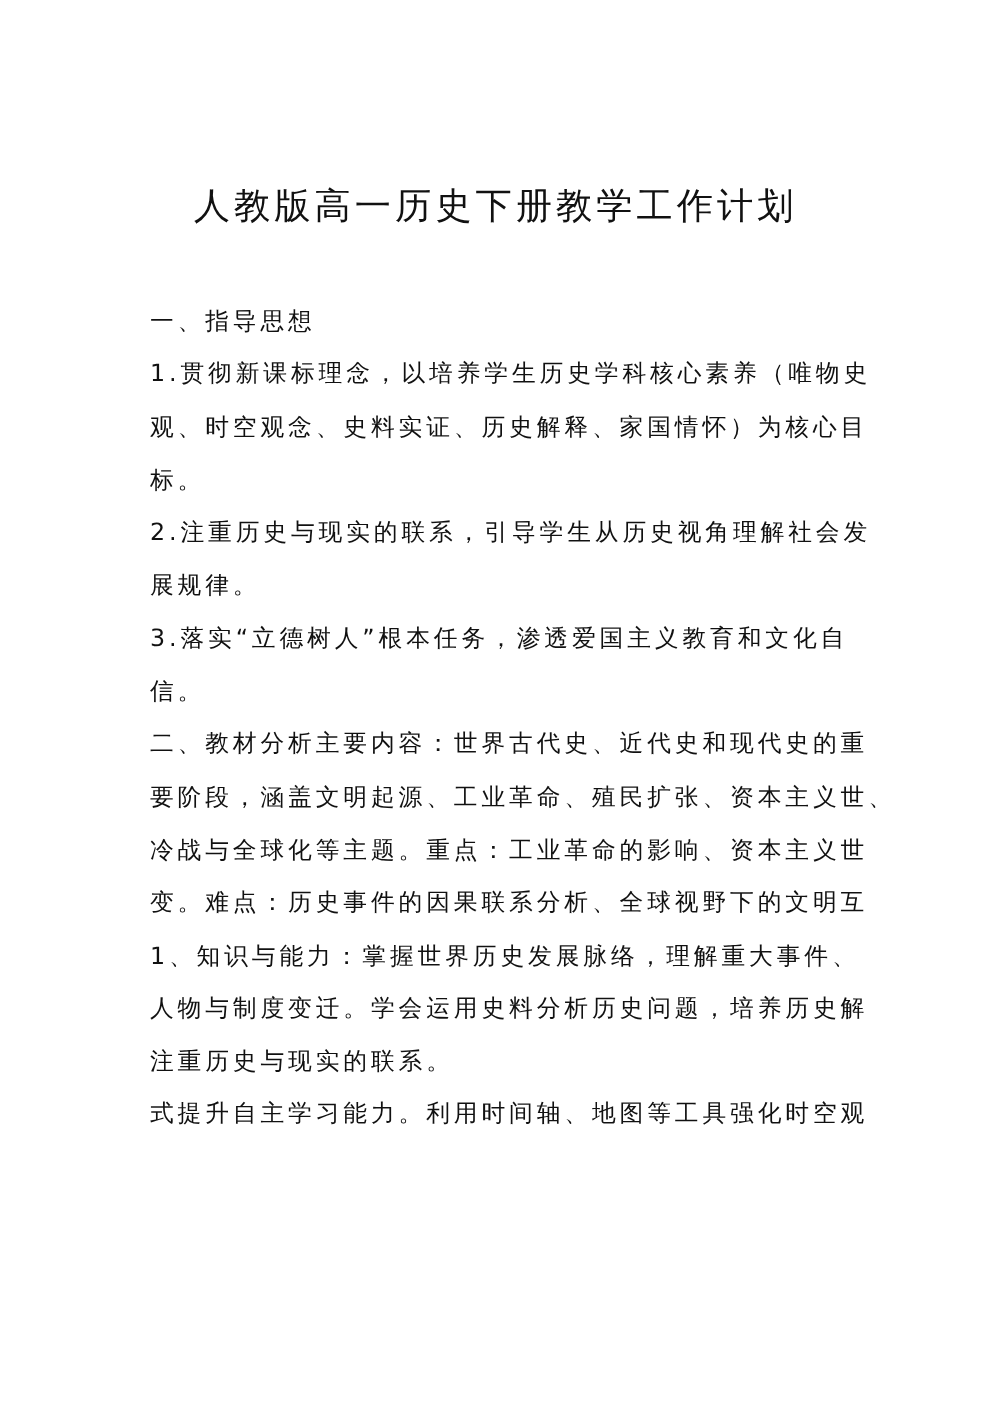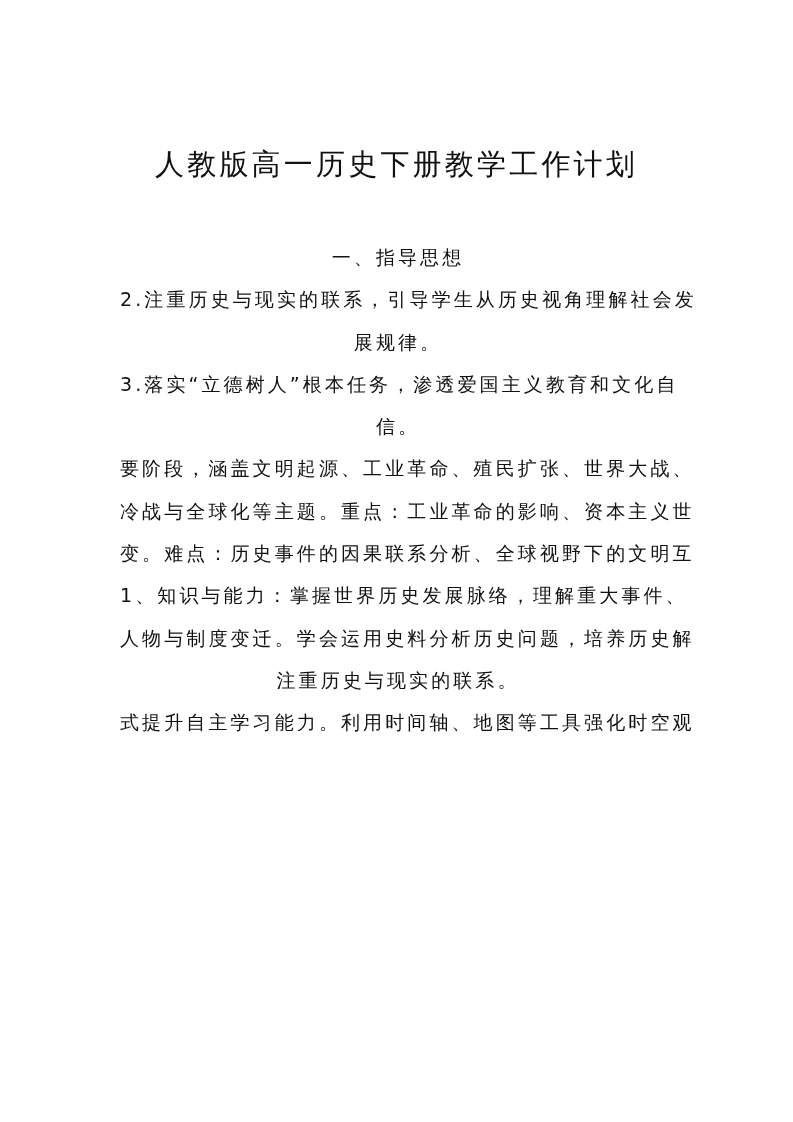--- a/index.html
+++ b/index.html
@@ -2,47 +2,53 @@
 <html><head>
 <meta charset="utf-8">
 <style>
   html, body { margin: 0; padding: 0; background: #ffffff; }
   body { width: 793px; height: 1122px; position: relative; overflow: hidden;
          font-family: "DejaVu Sans", "Liberation Sans", sans-serif; color: #111; }
   .page { position: absolute; left: 0; top: 0; width: 793px; height: 1008px; background: #fff; }
   .title { position: absolute; left: 0; width: 793px; top: 123px; text-align: center;
            font-size: 29px; letter-spacing: 3.2px; font-weight: normal; line-height: 44px; color: #111; }
   .body { position: absolute; left: 120px; top: 236px; width: 556px; }
-  .line { font-size: 19px; line-height: 42.3px; height: 42.3px; letter-spacing: 3.1px; white-space: nowrap; color: #111; text-align: center; }
+  .line { font-size: 19px; line-height: 42.3px; height: 42.3px; letter-spacing: 3.1px; white-space: nowrap; color: #111; }
   .para { margin: 0; }
 </style>
 </head>
 <body>
 
 <div class="page">
   <h1 class="title">人教版高一历史下册教学工作计划</h1>
 
   <div class="body">
     <div class="para">
       <div class="line">一、指导思想</div>
     </div>
 
+    <div class="para">
+      <div class="line">1.贯彻新课标理念，以培养学生历史学科核心素养（唯物史</div>
+      <div class="line">观、时空观念、史料实证、历史解释、家国情怀）为核心目</div>
+      <div class="line">标。</div>
+    </div>
 
     <div class="para">
       <div class="line">2.注重历史与现实的联系，引导学生从历史视角理解社会发</div>
       <div class="line">展规律。</div>
     </div>
 
     <div class="para">
       <div class="line">3.落实“立德树人”根本任务，渗透爱国主义教育和文化自</div>
       <div class="line">信。</div>
     </div>
 
     <div class="para">
-      <div class="line">要阶段，涵盖文明起源、工业革命、殖民扩张、世界大战、</div>
+      <div class="line">二、教材分析主要内容：世界古代史、近代史和现代史的重</div>
+      <div class="line">要阶段，涵盖文明起源、工业革命、殖民扩张、资本主义世、</div>
       <div class="line">冷战与全球化等主题。重点：工业革命的影响、资本主义世</div>
       <div class="line">变。难点：历史事件的因果联系分析、全球视野下的文明互</div>
     </div>
 
     <div class="para">
       <div class="line">1、知识与能力：掌握世界历史发展脉络，理解重大事件、</div>
       <div class="line">人物与制度变迁。学会运用史料分析历史问题，培养历史解</div>
       <div class="line">注重历史与现实的联系。</div>
     </div>
 

